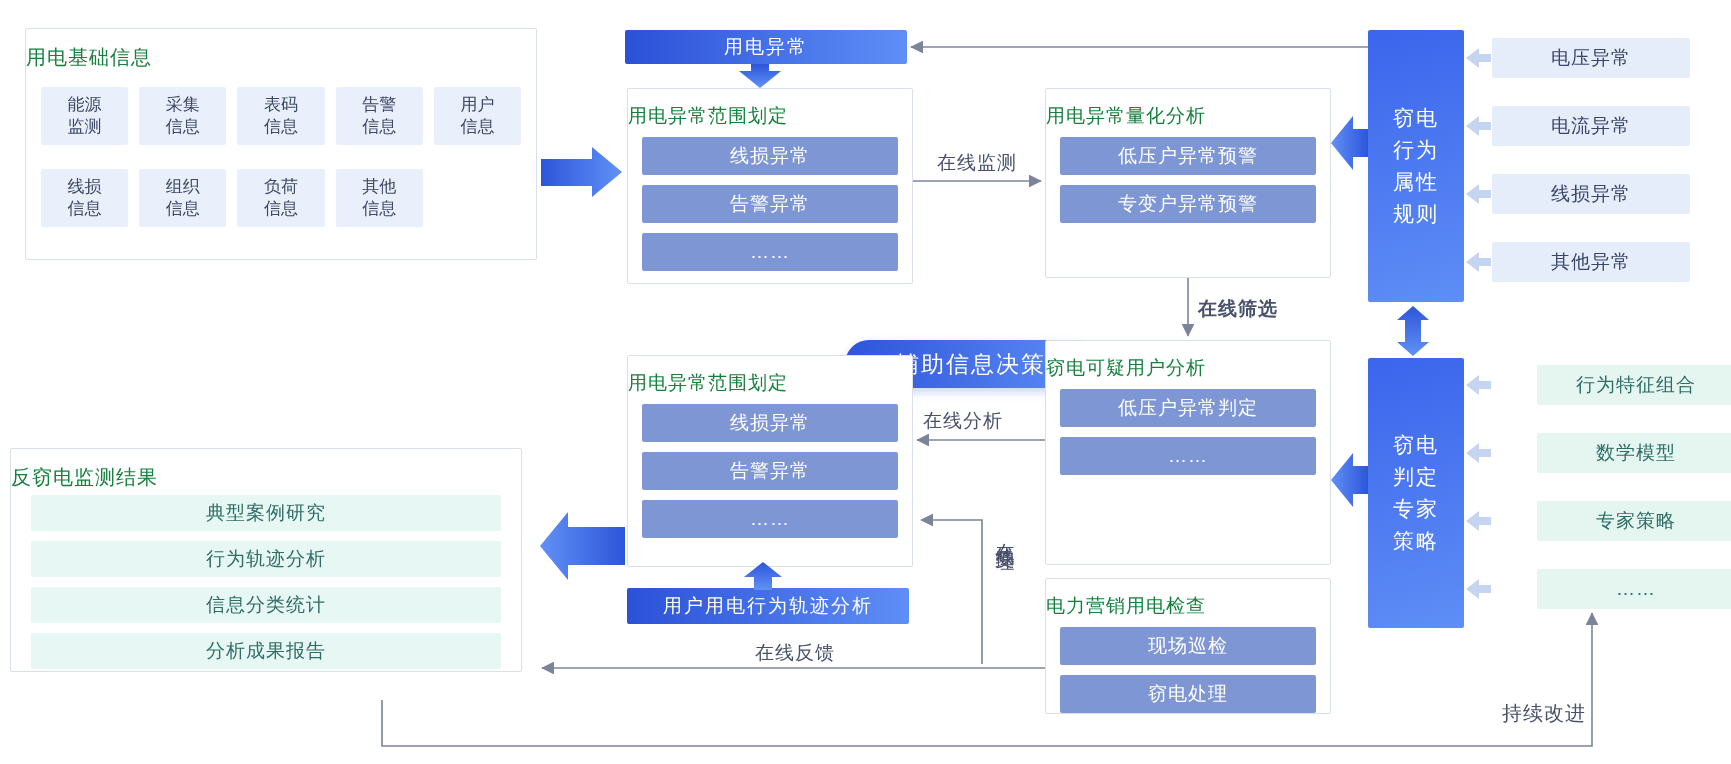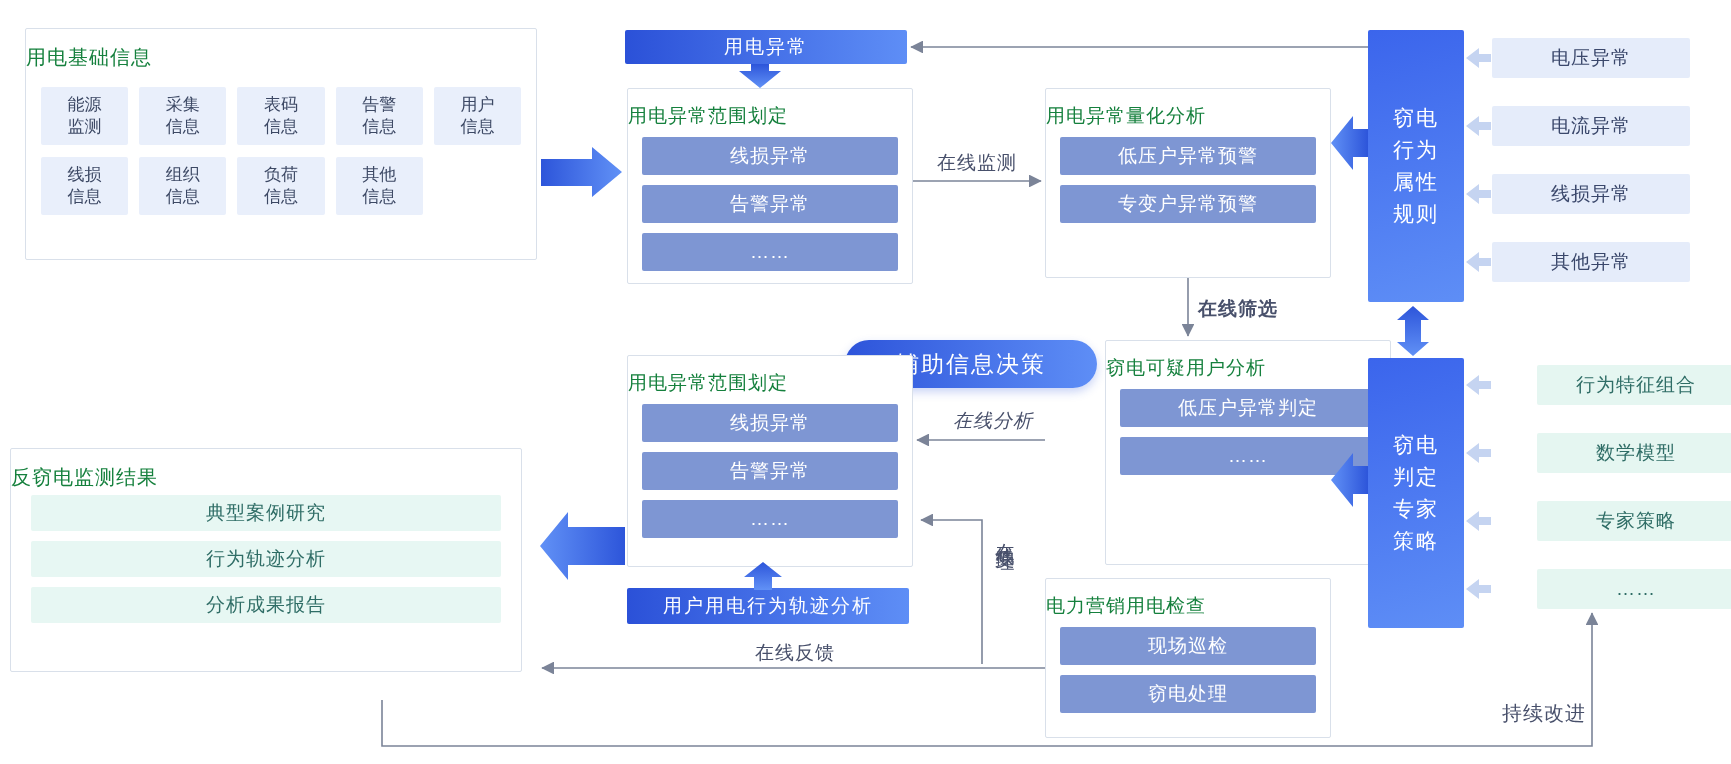--- a/index.html
+++ b/index.html
@@ -4,21 +4,21 @@
 <style>
   * { margin:0; padding:0; box-sizing:border-box; }
   html,body { background:#fff; }
   .canvas {
     position:relative; width:1731px; height:764px; background:#fff;
     font-family:"Liberation Sans", sans-serif; overflow:hidden;
   }
   .panel { position:absolute; background:#fff; border:1px solid #d9e0ea; border-radius:2px; }
   .panel-title { text-align:left; padding-top:15px; font-size:20px; color:#15803d; letter-spacing:1px; }
   .panel-title.sm { font-size:19px; padding-top:14px; }
-  .info-grid { position:absolute; left:15px; right:15px; top:58px; display:grid; grid-template-columns:repeat(5,1fr); gap:12px 11px; }
+  .info-grid { position:absolute; left:15px; right:15px; top:58px; display:grid; grid-template-columns:repeat(5,1fr); gap:24px 11px; }
   .info-item { background:#e9effb; color:#3c4864; font-size:17px; line-height:1.3; height:58px;
     display:flex; align-items:center; justify-content:center; text-align:center; white-space:pre-line; border-radius:2px; }
   .bars { position:absolute; left:14px; right:14px; top:48px; display:flex; flex-direction:column; gap:10px; }
   .bars.wide { left:20px; right:20px; top:46px; }
   .bar { height:38px; background:#7e96d3; color:#fff; font-size:19px; letter-spacing:1px;
     display:flex; align-items:center; justify-content:center; border-radius:2px; }
   .bar.mint { height:36px; background:#e7f7f3; color:#2f6d66; }
   .banner { position:absolute; display:flex; align-items:center; justify-content:center; color:#fff;
     font-size:19px; letter-spacing:2px; background:linear-gradient(90deg,#2b51d8,#5e8ef6); border-radius:2px; }
   .pill { position:absolute; left:845px; top:302px; width:252px; height:48px; border-radius:26px;
@@ -88,41 +88,42 @@
 
   <div class="panel" style="left:627px;top:355px;width:286px;height:212px;">
     <div class="panel-title sm">用电异常范围划定</div>
     <div class="bars">
       <div class="bar">线损异常</div>
       <div class="bar">告警异常</div>
       <div class="bar">……</div>
     </div>
   </div>
 
-  <div class="panel" style="left:1105px;top:340px;width:286px;height:225px;">
+  <div class="panel" style="left:1045px;top:340px;width:286px;height:225px;">
     <div class="panel-title sm">窃电可疑用户分析</div>
     <div class="bars">
       <div class="bar">低压户异常判定</div>
       <div class="bar">……</div>
     </div>
   </div>
 
-  <div class="panel" style="left:1045px;top:578px;width:286px;height:160px;">
+  <div class="panel" style="left:1045px;top:578px;width:286px;height:136px;">
     <div class="panel-title sm">电力营销用电检查</div>
     <div class="bars">
       <div class="bar">现场巡检</div>
       <div class="bar">窃电处理</div>
     </div>
   </div>
 
   <div class="panel" style="left:10px;top:448px;width:512px;height:224px;">
     <div class="panel-title">反窃电监测结果</div>
     <div class="bars wide">
       <div class="bar mint">典型案例研究</div>
       <div class="bar mint">行为轨迹分析</div>
+      <div class="bar mint">信息分类统计</div>
       <div class="bar mint">分析成果报告</div>
     </div>
   </div>
 
   <div class="banner" style="left:627px;top:588px;width:282px;height:36px;">用户用电行为轨迹分析</div>
 
   <div class="column" style="top:30px;height:272px;">
     <span>窃电</span>
     <span>行为</span>
     <span>属性</span>
@@ -188,18 +189,18 @@
       <polygon points="1466,262 1479,252 1479,258 1491,258 1491,266 1479,266 1479,272"></polygon>
       <polygon points="1466,385 1479,375 1479,381 1491,381 1491,389 1479,389 1479,395"></polygon>
       <polygon points="1466,453 1479,443 1479,449 1491,449 1491,457 1479,457 1479,463"></polygon>
       <polygon points="1466,521 1479,511 1479,517 1491,517 1491,525 1479,525 1479,531"></polygon>
       <polygon points="1466,589 1479,579 1479,585 1491,585 1491,593 1479,593 1479,599"></polygon>
     </g>
   </svg>
 
   <span class="edge-label" style="left:937px;top:150px;">在线监测</span>
   <span class="edge-label" style="left:1198px;top:296px;font-weight:bold;">在线筛选</span>
-  <span class="edge-label" style="left:953px;top:408px;font-style:italic;">在线分析</span>
+  <span class="edge-label" style="left:923px;top:408px;">在线分析</span>
   <span class="edge-label vertical" style="left:992px;top:528px;">在线受理</span>
   <span class="edge-label" style="left:755px;top:640px;">在线反馈</span>
   <span class="edge-label big" style="left:1502px;top:700px;">持续改进</span>
 
 </div>
 
 </body></html>

